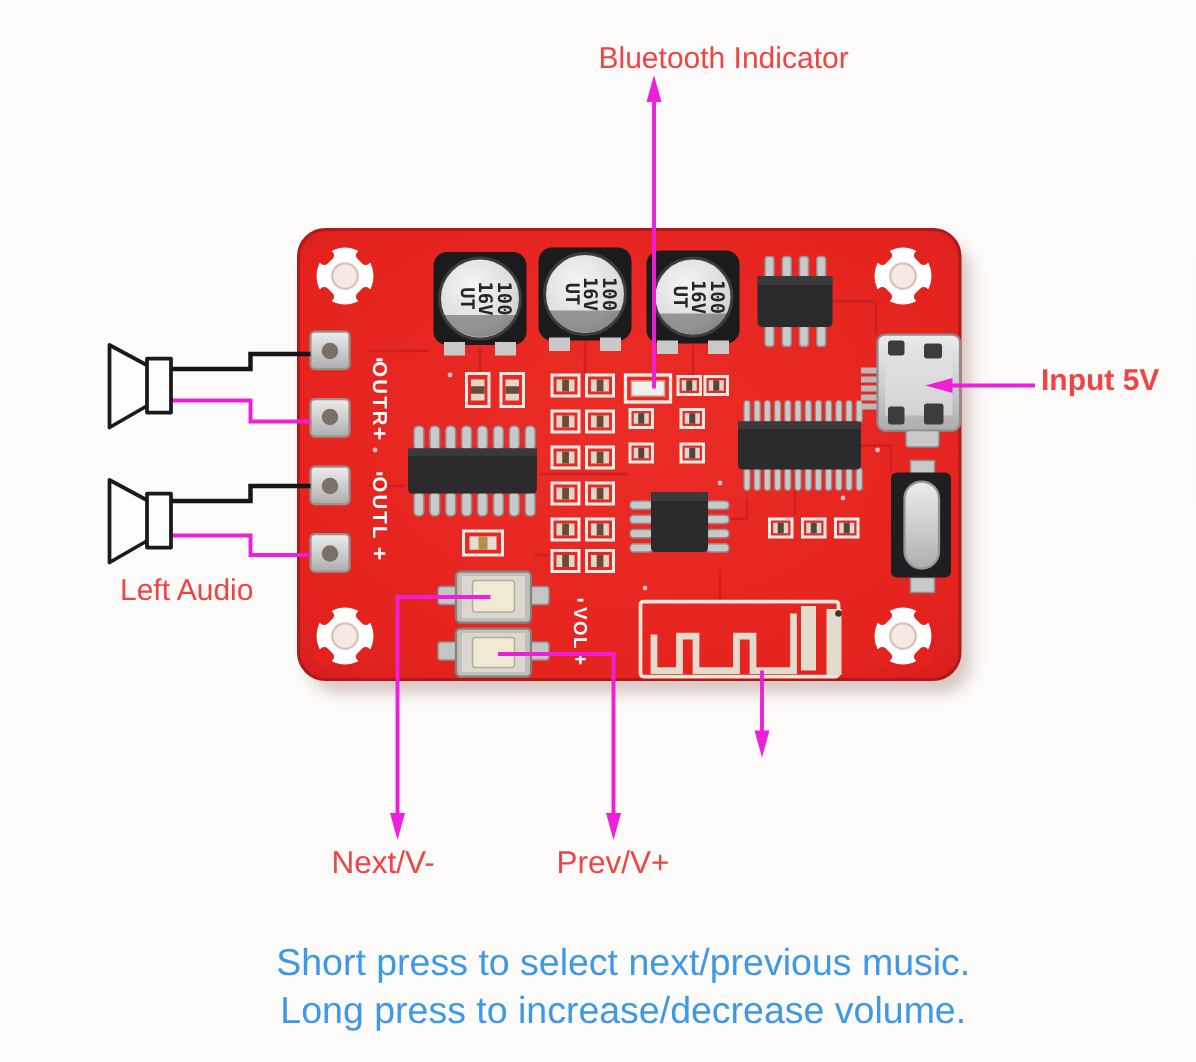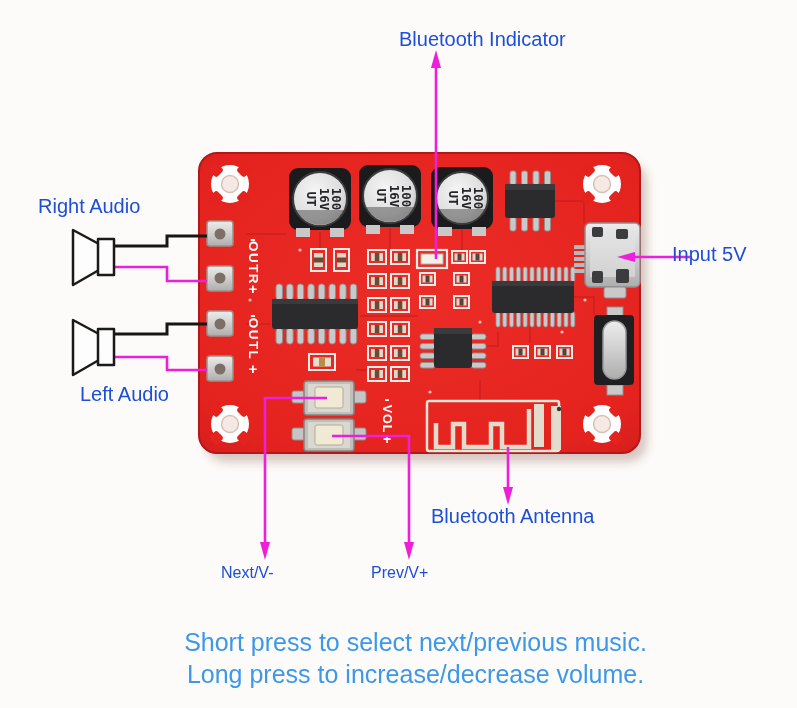--- a/index.html
+++ b/index.html
@@ -1,20 +1,20 @@
 <!DOCTYPE html>
 <html><head>
 <meta charset="utf-8">
 <style>
   html,body{margin:0;padding:0;background:#ffffff;}
   .stage{position:relative;width:797px;height:708px;background:#fcfbf9;overflow:hidden;
          font-family:"Liberation Sans",sans-serif;}
   .stage svg{position:absolute;left:0;top:0;}
-  .callout{position:absolute;color:#1d4ed8;font-size:20px;white-space:nowrap;}
-  .callout.small{font-size:16px;}
+  .callout{position:absolute;color:#ef4444;font-size:20px;white-space:nowrap;}
+  .callout.small{font-size:21px;}
   .instructions{position:absolute;left:17px;top:626px;width:797px;text-align:center;
                 color:#3e98e8;font-size:25px;line-height:32px;}
   .pcb-text{font-family:"Liberation Sans",sans-serif;font-weight:bold;fill:#ffffff;}
   .cap-text{font-family:"DejaVu Sans Mono",monospace;font-weight:bold;fill:#26262a;}
 </style>
 </head>
 <body>
 
 <div class="stage">
 
@@ -378,24 +378,22 @@
           <polygon points="265,560 260,542 270,542" stroke="none"></polygon>
     </g>
     <g>
       <path d="M332,436 H409 V545" fill="none"></path>
           <polygon points="409,560 404,542 414,542" stroke="none"></polygon>
     </g>
   </g>
 </svg>
 
 <div class="callout" style="left:399px;top:28px;">Bluetooth Indicator</div>
-<div class="callout" style="left:38px;top:195px;">Right Audio</div>
 <div class="callout" style="left:38px;top:383px;margin-left:42px;">Left Audio</div>
-<div class="callout" style="left:672px;top:243px;">Input 5V</div>
-<div class="callout" style="left:431px;top:505px;">Bluetooth Antenna</div>
+<div class="callout" style="left:694px;top:243px;font-weight:bold;">Input 5V</div>
 <div class="callout small" style="left:221px;top:564px;">Next/V-</div>
 <div class="callout small" style="left:371px;top:564px;">Prev/V+</div>
 
 <div class="instructions">
   <div>Short press to select next/previous music.</div>
   <div>Long press to increase/decrease volume.</div>
 </div>
 
 </div>
 

